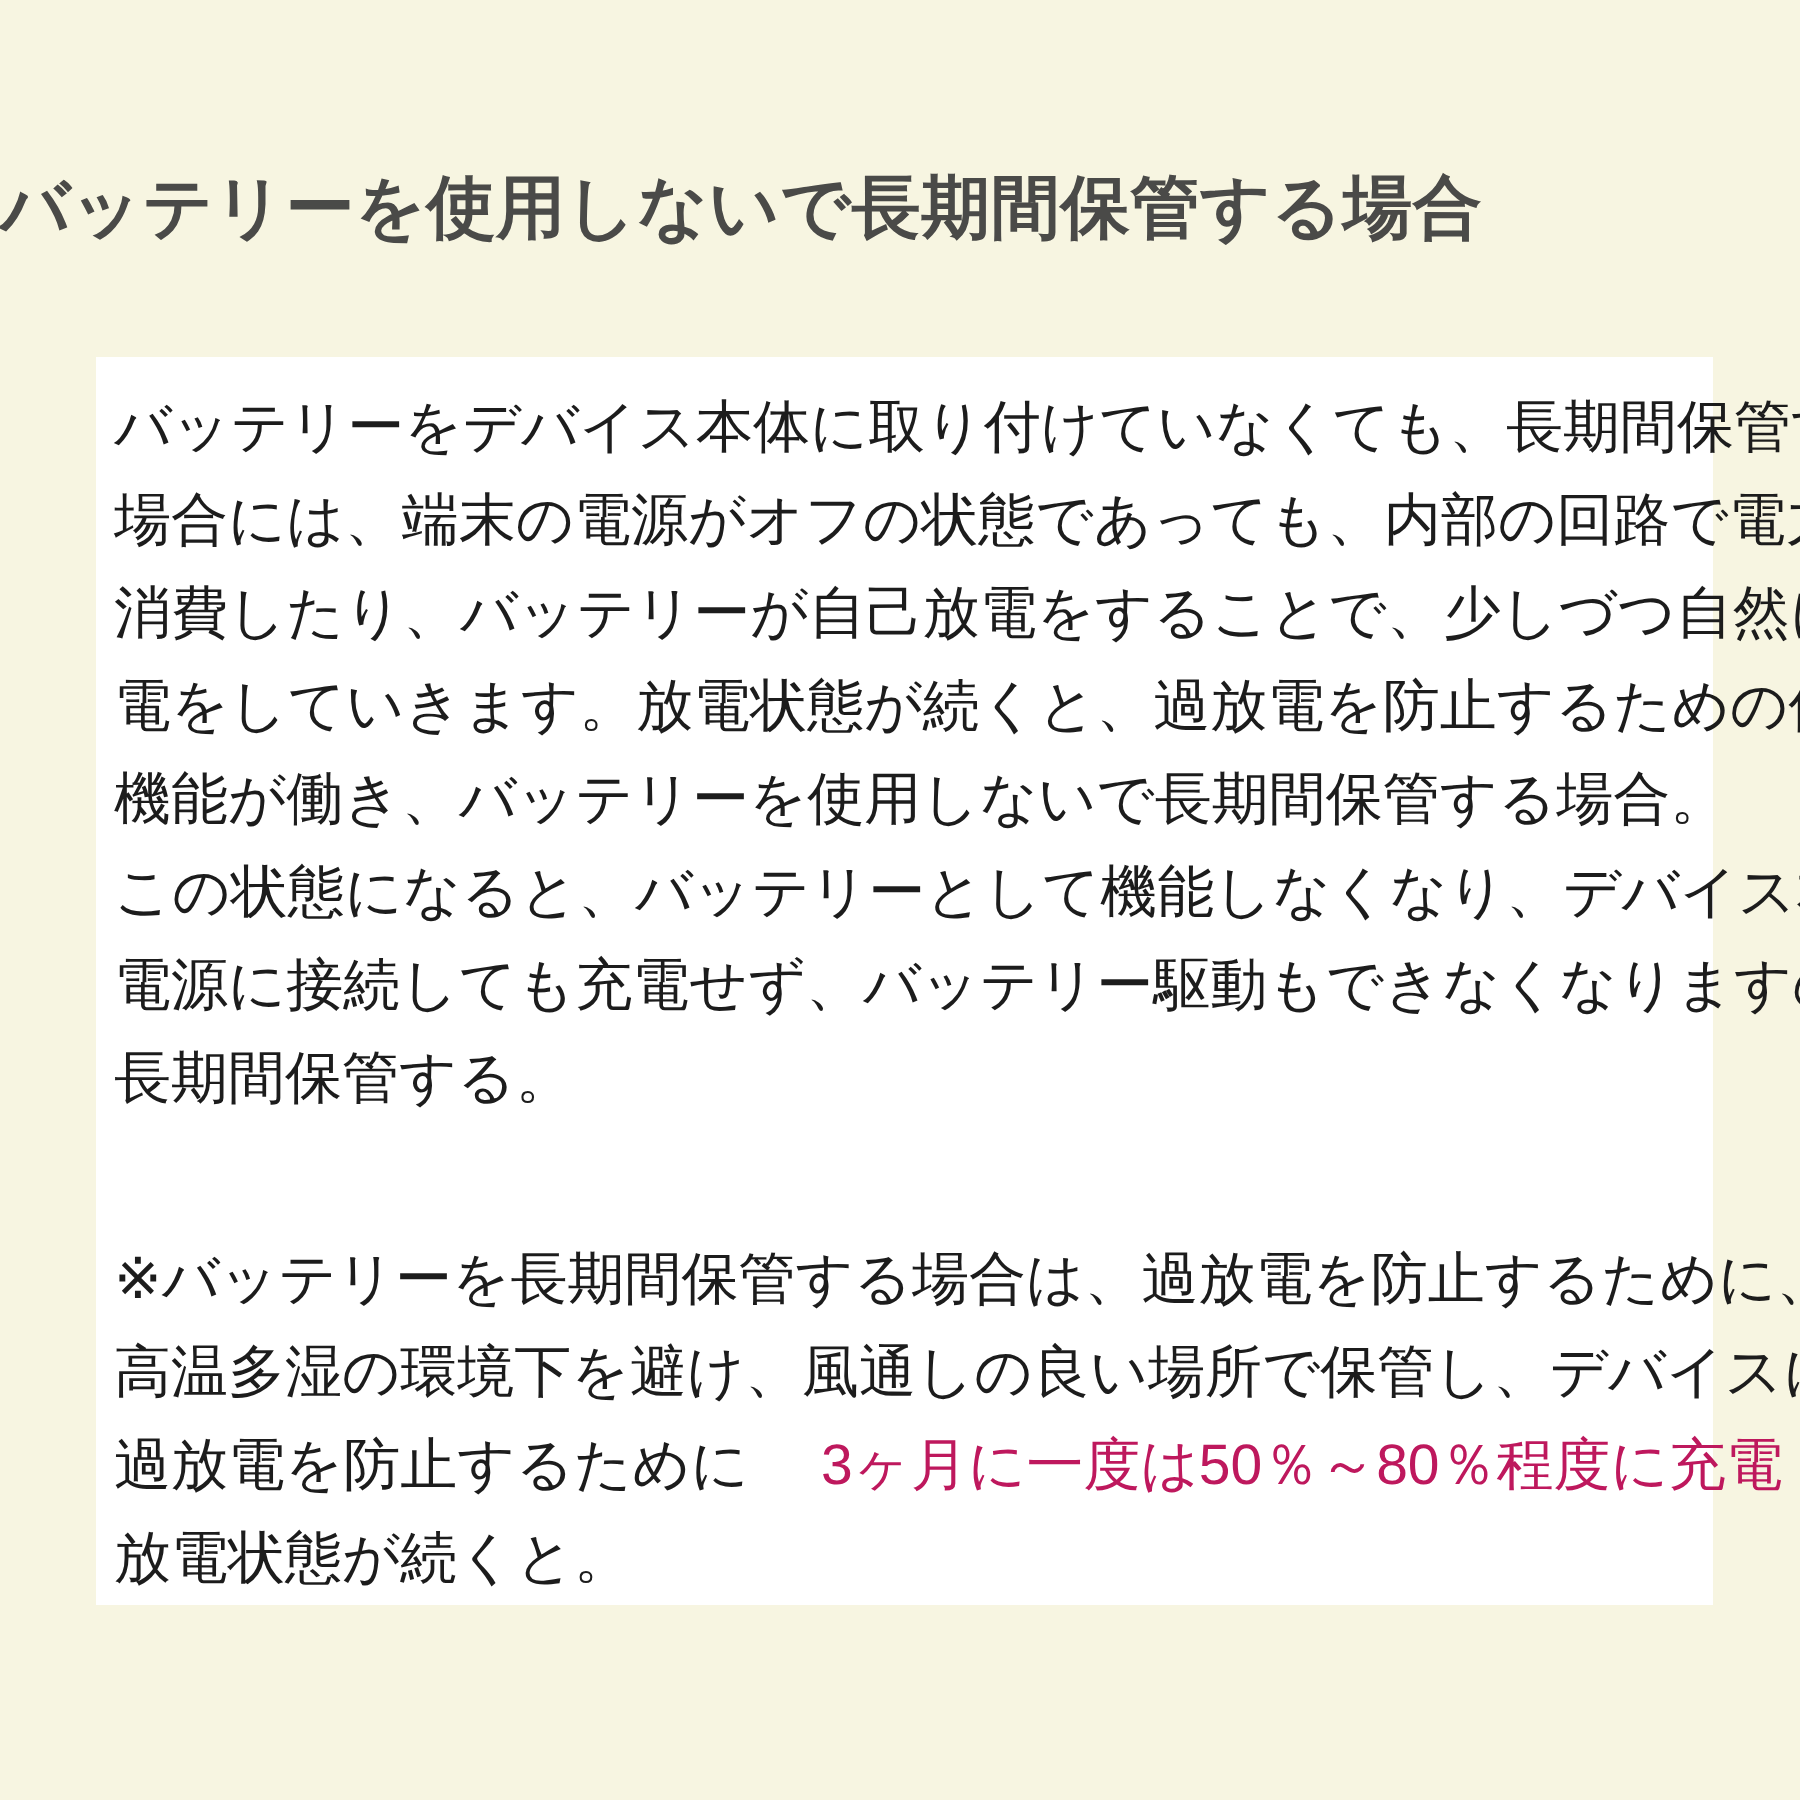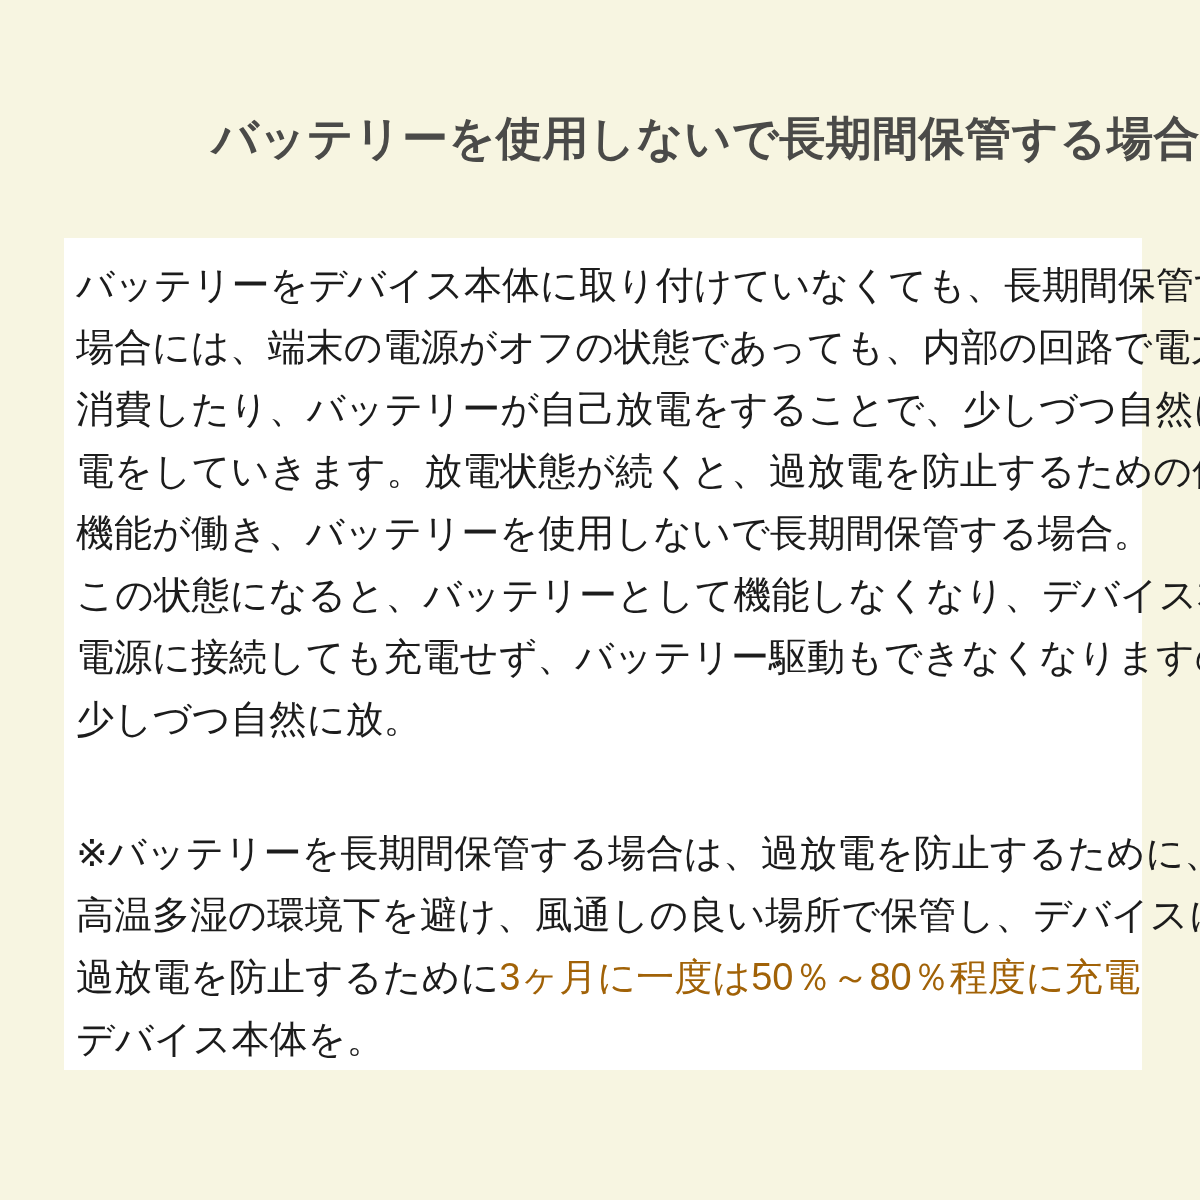--- a/index.html
+++ b/index.html
@@ -20,21 +20,21 @@
     width: 1200px;
     height: 1200px;
     background: #f7f5e1;
   }
 
   .page-title {
     position: absolute;
     top: 108px;
     left: 0;
     width: 1200px;
-    text-align: right;
+    text-align: left;
     font-size: 46px;
     line-height: 60px;
     font-weight: bold;
     color: #4a4a48;
     letter-spacing: 0.5px;
     white-space: nowrap;
   }
 
   .content-panel {
     position: absolute;
@@ -53,45 +53,46 @@
     color: #1c1c1c;
     white-space: nowrap;
     letter-spacing: 0px;
   }
 
   .para-note {
     margin-top: 72px;
   }
 
   .highlight {
-    color: #a16207;
+    color: #be185d;
+    margin-left: 48px;
   }
 </style>
 </head>
 <body>
 
 <div class="canvas">
 
   <h1 class="page-title">バッテリーを使用しないで長期間保管する場合</h1>
 
   <div class="content-panel">
 
     <div>
       <div class="text-line">バッテリーをデバイス本体に取り付けていなくても、長期間保管する</div>
       <div class="text-line">場合には、端末の電源がオフの状態であっても、内部の回路で電力を</div>
       <div class="text-line">消費したり、バッテリーが自己放電をすることで、少しづつ自然に放</div>
       <div class="text-line">電をしていきます。放電状態が続くと、過放電を防止するための保護</div>
       <div class="text-line">機能が働き、バッテリーを使用しないで長期間保管する場合。</div>
       <div class="text-line">この状態になると、バッテリーとして機能しなくなり、デバイス本体を</div>
       <div class="text-line">電源に接続しても充電せず、バッテリー駆動もできなくなりますので、</div>
-      <div class="text-line">少しづつ自然に放。</div>
+      <div class="text-line">長期間保管する。</div>
     </div>
 
     <div class="para-note">
       <div class="text-line">※バッテリーを長期間保管する場合は、過放電を防止するために、</div>
       <div class="text-line">高温多湿の環境下を避け、風通しの良い場所で保管し、デバイスに</div>
       <div class="text-line"><span>過放電を防止するために</span><span class="highlight">3ヶ月に一度は50％～80％程度に充電</span></div>
-      <div class="text-line">デバイス本体を。</div>
+      <div class="text-line">放電状態が続くと。</div>
     </div>
 
   </div>
 
 </div>
 
 </body></html>

